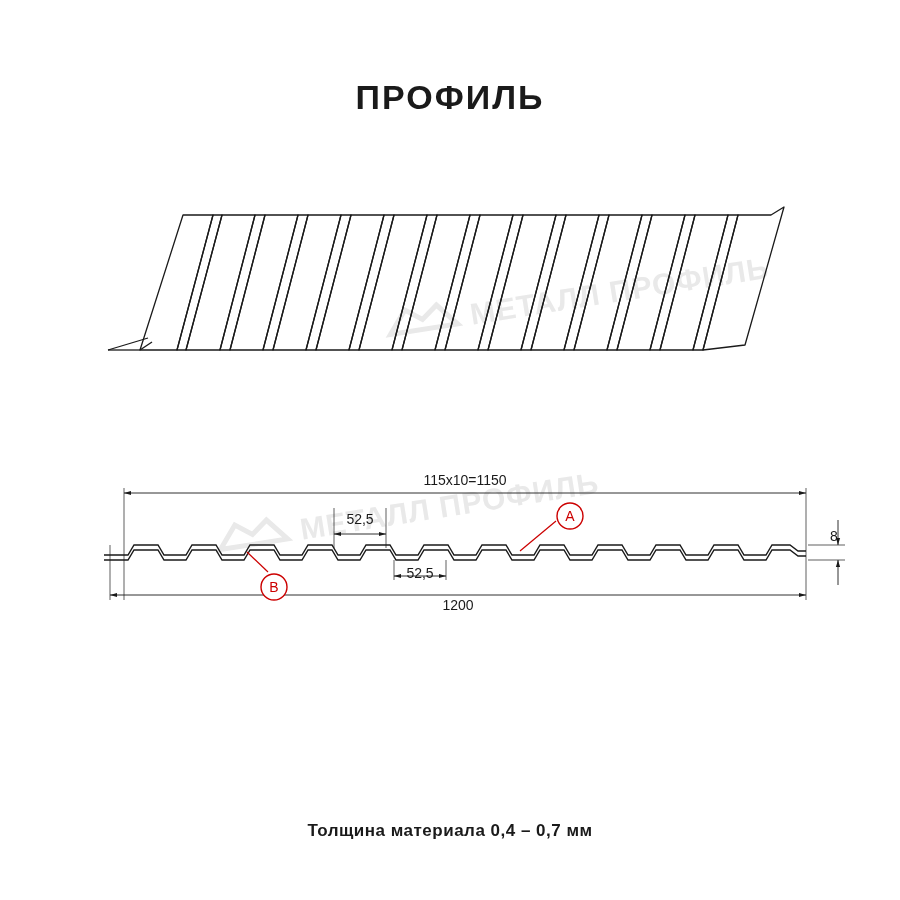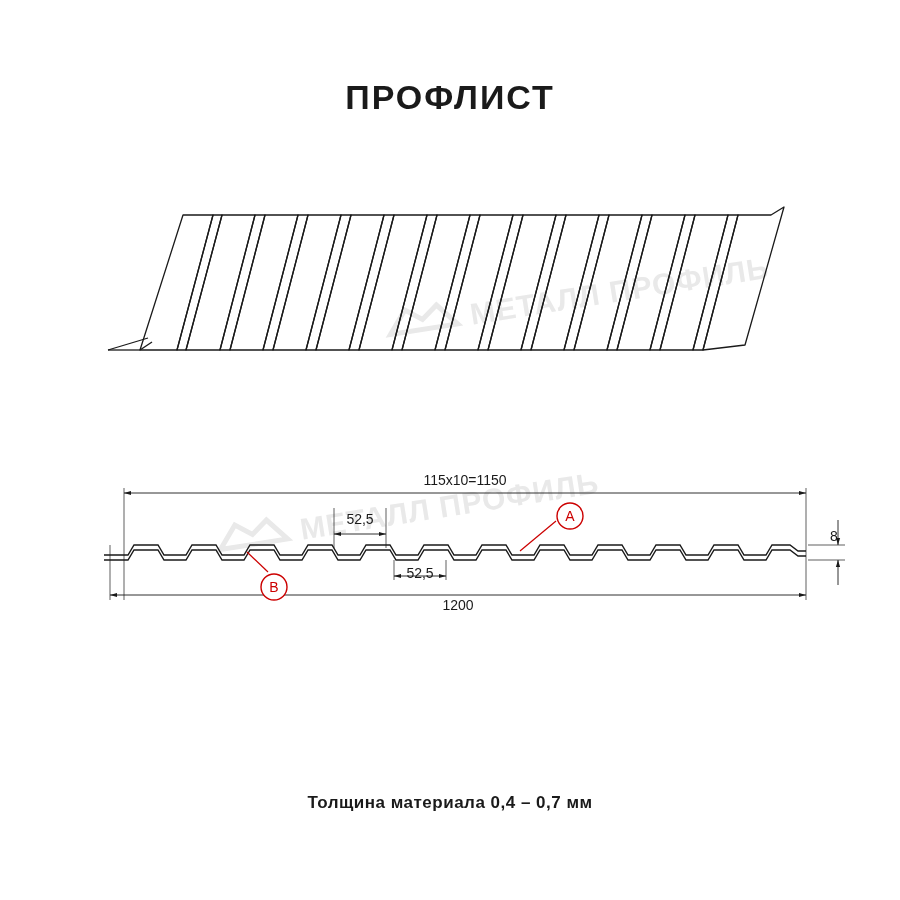--- a/index.html
+++ b/index.html
@@ -35,21 +35,21 @@
     position: absolute;
     top: 133px;
     left: 0;
     width: 900px;
     text-align: center;
     font-size: 16px;
     color: #1a1a1a;
   }
   .footer-note {
     position: absolute;
-    top: 793px;
+    top: 821px;
     left: 0;
     width: 900px;
     text-align: center;
     font-size: 17px;
     font-weight: bold;
     letter-spacing: 0.5px;
     color: #1a1a1a;
   }
   svg.layer {
     position: absolute;
@@ -83,21 +83,21 @@
     <g transform="translate(385,300) rotate(-9)">
       <path d="M0,35 l18,-22 l16,12 l16,-12 l18,22 z" fill="none" stroke="#e9e9e9" stroke-width="5"></path>
       <text class="wm-text" x="82" y="38">МЕТАЛЛ ПРОФИЛЬ</text>
     </g>
     <g transform="translate(215,515) rotate(-9)">
       <path d="M0,35 l18,-22 l16,12 l16,-12 l18,22 z" fill="none" stroke="#e9e9e9" stroke-width="5"></path>
       <text class="wm-text" x="82" y="38">МЕТАЛЛ ПРОФИЛЬ</text>
     </g>
   </svg>
 
-  <div class="title">ПРОФЛИСТ</div>
+  <div class="title">ПРОФИЛЬ</div>
 
   <svg class="layer" width="900" height="900">
     <g fill="none" stroke="#1a1a1a" stroke-width="1.3" stroke-linejoin="round">
 
       <path d="M108,350 L140,350"></path>
 
       <path d="M140,350 L183,215 L213,215 L177,350 Z"></path>
       <path d="M177,350 L213,215 L222,215 L186,350 Z"></path>
 
       <path d="M186,350 L222,215 L255,215 L220,350 Z"></path>

